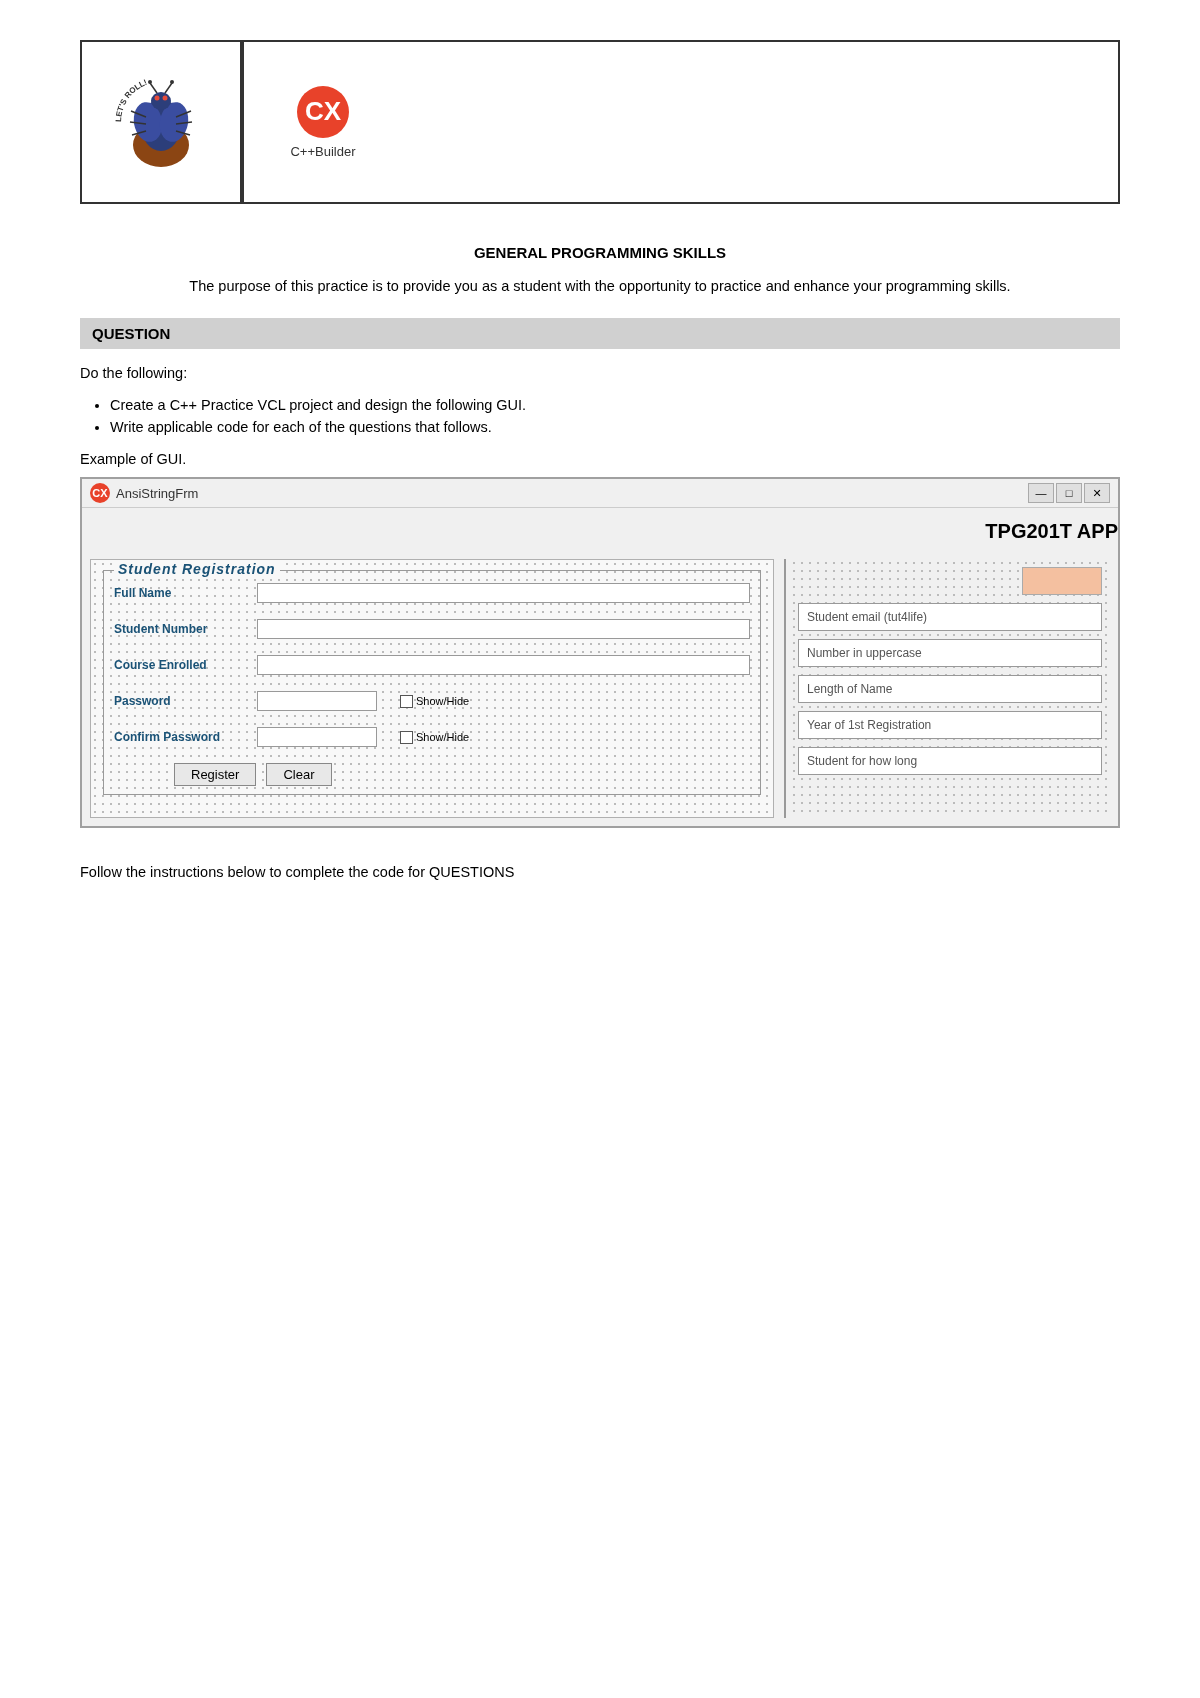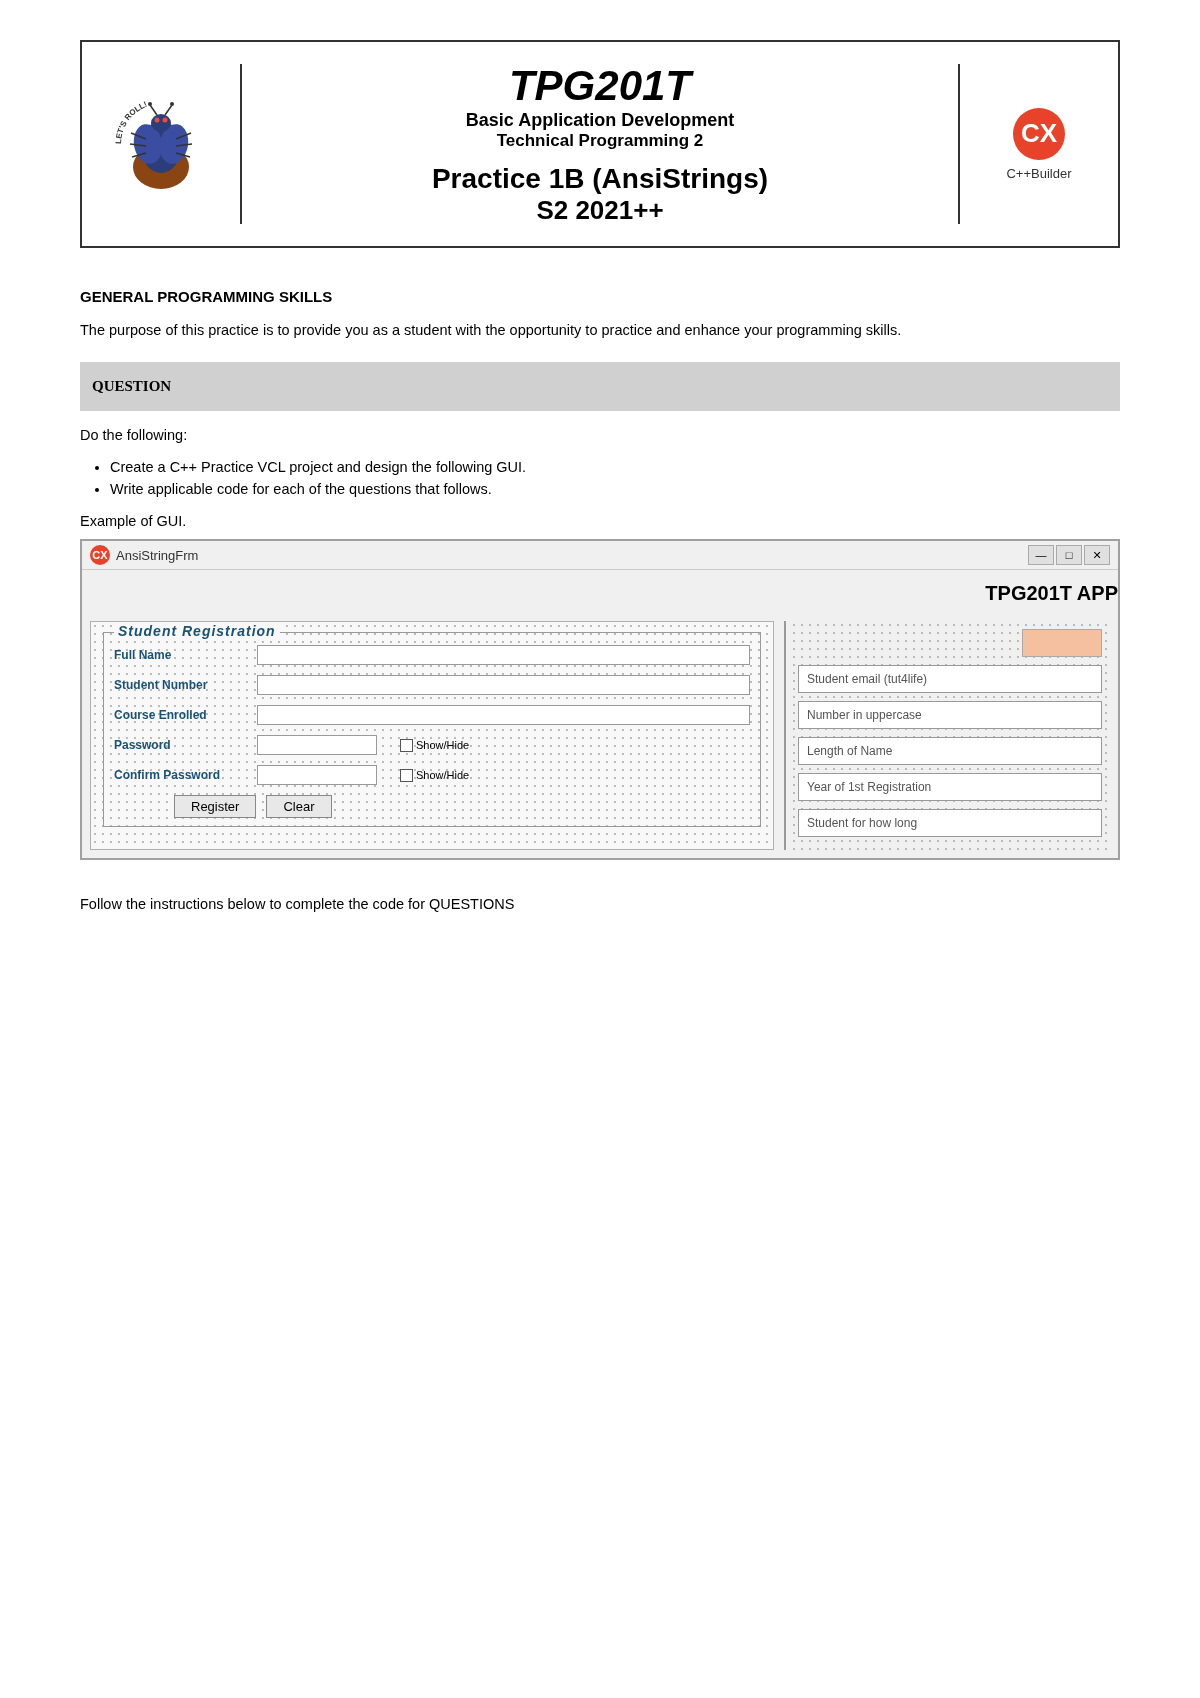--- a/index.html
+++ b/index.html
@@ -94,25 +94,24 @@
       font-size: 15px;
       margin-bottom: 14px;
     }
     .section-text {
       font-size: 14.5px;
       line-height: 1.6;
       margin-bottom: 6px;
     }
     .question-bar {
       background: #d0d0d0;
-      padding: 16px 12px;
+      padding: 7px 12px;
       font-weight: bold;
       font-size: 15px;
       margin-bottom: 16px;
-      font-family: Liberation Serif, serif;
     }
     .do-following {
       font-size: 14.5px;
       margin-bottom: 16px;
     }
     .bullet-list {
       margin-left: 30px;
       margin-bottom: 16px;
     }
     .bullet-list li {
@@ -214,21 +213,21 @@
       padding: 0 4px;
       font-size: 14px;
       font-weight: bold;
       color: #1a5276;
       font-style: italic;
       letter-spacing: 1px;
     }
     .form-row {
       display: flex;
       align-items: center;
-      margin-bottom: 10px;
+      margin-bottom: 16px;
       gap: 23px;
     }
     .form-label {
       font-size: 12px;
       font-weight: bold;
       color: #1a5276;
       width: 120px;
       min-width: 120px;
     }
     .form-input {
@@ -305,20 +304,21 @@
       background-size: 8px 8px;
     }
 
     .follow-text {
       font-size: 14.5px;
       margin-top: 20px;
     }
 
     .general-section {
       margin-bottom: 20px;
+      text-align: center;
     }
   </style>
 </head>
 <body>
 
 <div class="header-box">
   <div class="header-logo">
 
     <svg viewBox="0 0 110 110">
 
@@ -344,27 +344,20 @@
       <circle cx="44" cy="15" r="2" fill="#333"></circle>
       <circle cx="66" cy="15" r="2" fill="#333"></circle>
 
       <line x1="40" y1="50" x2="25" y2="44" stroke="#333" stroke-width="1.5"></line>
       <line x1="40" y1="57" x2="24" y2="55" stroke="#333" stroke-width="1.5"></line>
       <line x1="40" y1="64" x2="26" y2="68" stroke="#333" stroke-width="1.5"></line>
       <line x1="70" y1="50" x2="85" y2="44" stroke="#333" stroke-width="1.5"></line>
       <line x1="70" y1="57" x2="86" y2="55" stroke="#333" stroke-width="1.5"></line>
       <line x1="70" y1="64" x2="84" y2="68" stroke="#333" stroke-width="1.5"></line>
     </svg>
-  </div>
-  <div class="header-center">
-    <div class="header-title">TPG201T</div>
-    <div class="header-sub1">Basic Application Development</div>
-    <div class="header-sub2">Technical Programming 2</div>
-    <div class="header-practice">Practice 1B (AnsiStrings)</div>
-    <div class="header-semester">S2 2021++</div>
   </div>
   <div class="header-cx">
     <div class="cx-badge">CX</div>
     <div class="cx-label">C++Builder</div>
   </div>
 </div>
 
 <div class="general-section">
   <div class="section-title">GENERAL PROGRAMMING SKILLS</div>
   <div class="section-text">The purpose of this practice is to provide you as a student with the opportunity to practice and  enhance your programming skills.</div>

